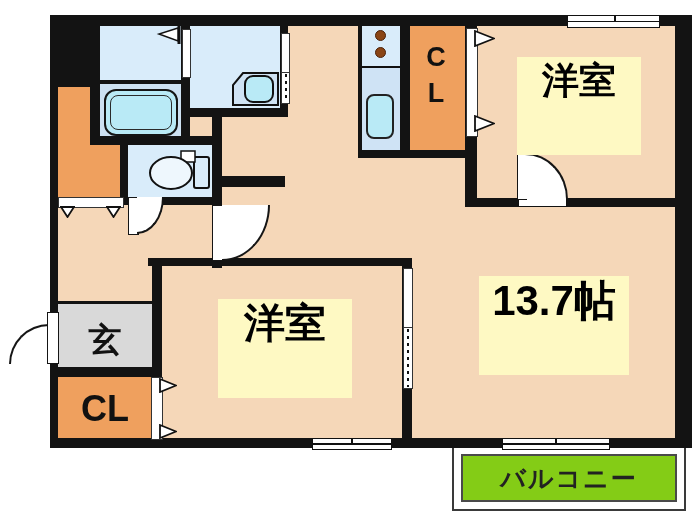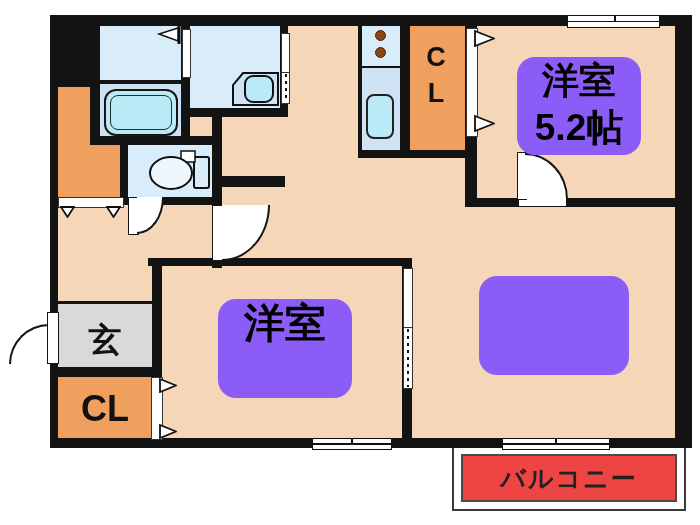--- a/index.html
+++ b/index.html
@@ -22,26 +22,26 @@
   .arc-tr{background:#fff;border-top:2px solid #151515;border-right:2px solid #151515;border-top-right-radius:100% 100%;}
   .arc-tl{background:#fff;border-top:2px solid #151515;border-left:2px solid #151515;border-top-left-radius:100% 100%;}
   .slide{background:#fff;border:1px solid #333;}
   .slide-dash{background:#fff;border:1px solid #333;}
   .slide-dash::after{content:"";position:absolute;left:50%;margin-left:-1px;top:1px;bottom:1px;width:2px;
      background-image:repeating-linear-gradient(to bottom,#111 0 3px,transparent 3px 7px);}
   .window{background:#fff;border:1.2px solid #111;}
   .window .mid{position:absolute;left:0;right:0;top:50%;height:1.5px;margin-top:-1px;background:#111;}
   .window .tick{position:absolute;top:0;bottom:45%;width:1.5px;background:#111;}
   
-  .room-label{position:absolute;background:#8b5cf6;color:#000;font-weight:bold;text-align:center;border-radius:18px;}
+  .room-label{position:absolute;background:#fef9c3;color:#000;font-weight:bold;text-align:center;}
   .lbl-line{display:block;white-space:nowrap;}
   .txt{position:absolute;color:#111;}
   .cl-vert{writing-mode:vertical-lr;text-orientation:upright;letter-spacing:6px;}
   .balcony-outer{left:452px;top:446px;width:230px;height:61px;background:#fff;border:2px solid #3a3a3a;}
-  .balcony-inner{left:7px;top:6px;width:212px;height:44px;background:#ef4444;border:2px solid #4a4a4a;
+  .balcony-inner{left:7px;top:6px;width:212px;height:44px;background:#84cc16;border:2px solid #4a4a4a;
      display:flex;align-items:center;justify-content:center;font-weight:bold;color:#222;font-size:25px;letter-spacing:2px;}
 </style>
 </head>
 <body>
 
 <div id="plan">
 
   <div class="abs base"></div>
 
   <div class="abs wet" style="left:100px;top:26px;width:81px;height:54px;"></div>
@@ -187,28 +187,28 @@
       </svg>
   </div>
   <div class="abs" style="left:106px;top:204px;width:15px;height:12px;">
     <svg width="15" height="12" viewBox="0 0 15 12">
         <polygon points="1,1 14,1 7.5,11" fill="#fff" stroke="#111" stroke-width="1.8"></polygon>
       </svg>
   </div>
 
   <div class="room-label" style="left:517px;top:57px;width:124px;height:98px;font-size:37px;line-height:47px;">
     <span class="lbl-line">洋室</span>
-    <span class="lbl-line">5.2帖</span>
   </div>
 
   <div class="room-label" style="left:218px;top:299px;width:134px;height:99px;font-size:41px;line-height:49px;">
     <span class="lbl-line">洋室</span>
   </div>
 
   <div class="room-label" style="left:479px;top:276px;width:150px;height:99px;font-size:42px;line-height:49px;">
+    <span class="lbl-line">13.7帖</span>
   </div>
 
   <div class="txt cl-vert" style="left:420px;top:42px;font-size:27px;font-weight:600;">CL</div>
 
   <div class="txt" style="left:58px;top:388px;width:94px;text-align:center;font-size:36px;font-weight:600;">CL</div>
 
   <div class="txt" style="left:58px;top:318px;width:94px;text-align:center;font-size:33px;font-weight:600;">玄</div>
 
 </div>
 

